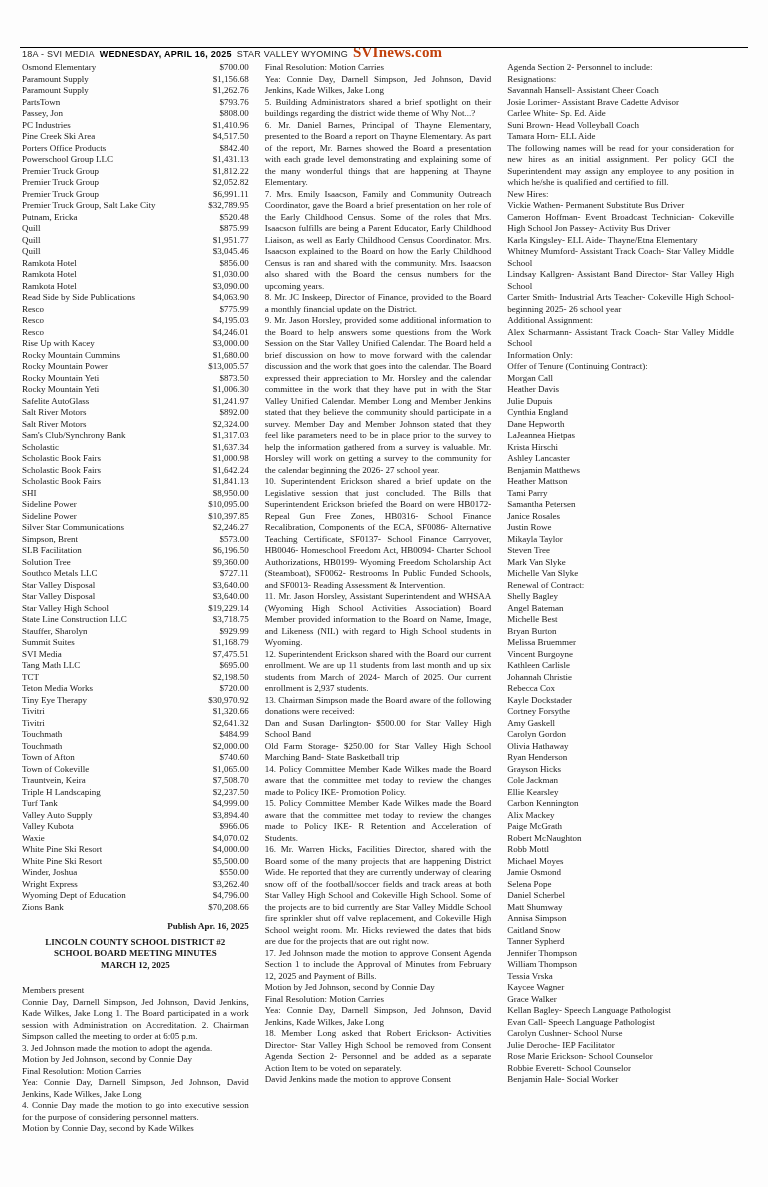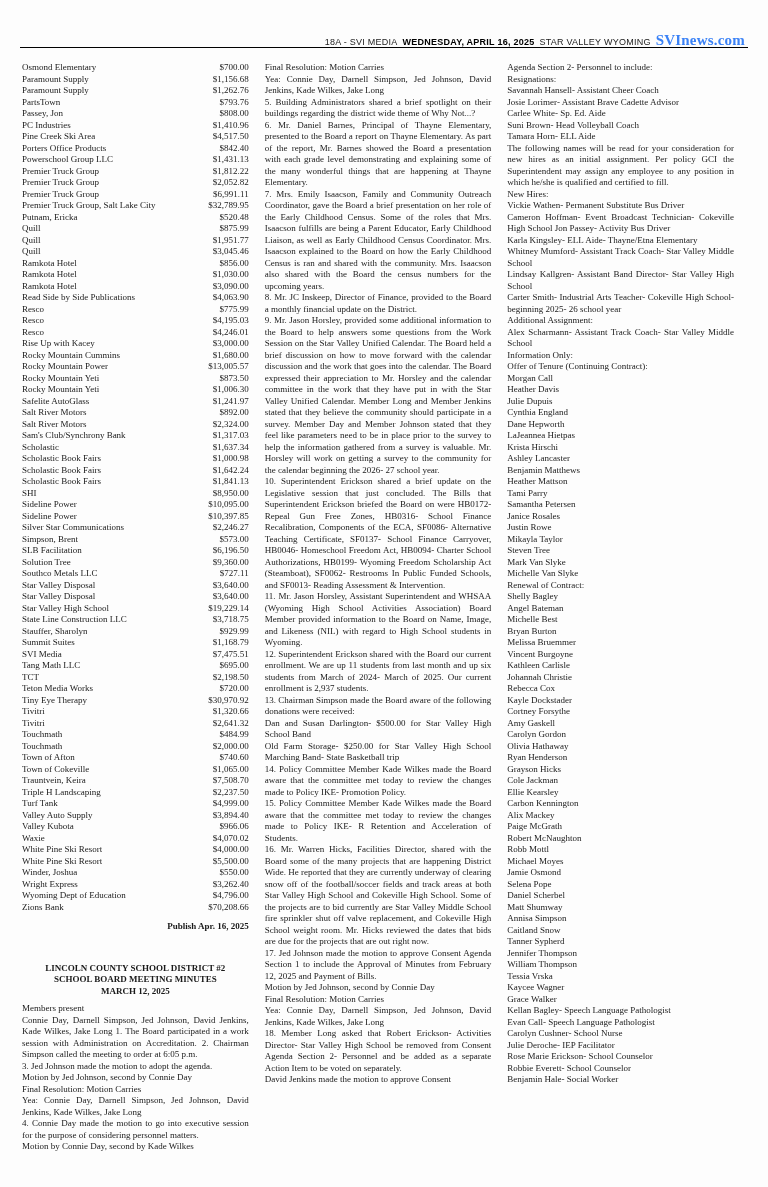--- a/index.html
+++ b/index.html
@@ -8,33 +8,33 @@
     width: 768px; height: 1187px;
     background: #fdfdfd;
     font-family: "Liberation Serif", serif;
     color: #1a1a1a;
     overflow: hidden;
   }
   .page { position: relative; width: 768px; height: 1187px; background: #fdfdfd; }
 
   
   .folio {
-    position: absolute; top: 32px; left: 22px; right: 23px;
-    display: flex; justify-content: flex-end; align-items: baseline;
+    position: absolute; top: 44px; left: 22px; right: 23px;
+    display: flex; justify-content: flex-start; align-items: baseline;
   }
   .folio-left {
     font-family: "Liberation Sans", sans-serif;
     font-size: 9px; letter-spacing: .25px; color: #222;
     white-space: nowrap;
   }
   .folio-left .seg { margin-right: 5px; }
   .folio-left .bold { font-weight: 700; color: #000; }
   .folio-right {
     font-family: "Liberation Serif", serif;
-    font-weight: 700; font-size: 15px; color: #3b82f6;
+    font-weight: 700; font-size: 15px; color: #c2410c;
     letter-spacing: .2px;
   }
   .rule {
     position: absolute; top: 47px; left: 20px; right: 20px;
     border-top: 1.6px solid #000;
   }
 
   
   .columns {
     position: absolute; top: 62px; left: 22px; right: 34px;
@@ -48,27 +48,27 @@
   }
   .vname { white-space: nowrap; overflow: hidden; }
   .vamt  { white-space: nowrap; padding-left: 6px; }
 
   .publish {
     font-size: 9px; line-height: 11.5px; font-weight: 700;
     text-align: right;
     margin-top: 8px;
   }
 
-  .minutes-head { margin-top: 30px; }
+  .minutes-head { margin-top: 4px; }
   .mh-line {
     text-align: center; font-weight: 700;
     font-size: 9px; line-height: 11.5px;
   }
 
-  .paras { margin-top: 6px; }
+  .paras { margin-top: 14px; }
   .para {
     margin: 0; font-size: 9px; line-height: 11.5px;
     text-align: justify;
   }
   .col2 .paras, .col3 .paras { margin-top: 0; }
 </style>
 </head>
 <body>
 
 <div class="page">

